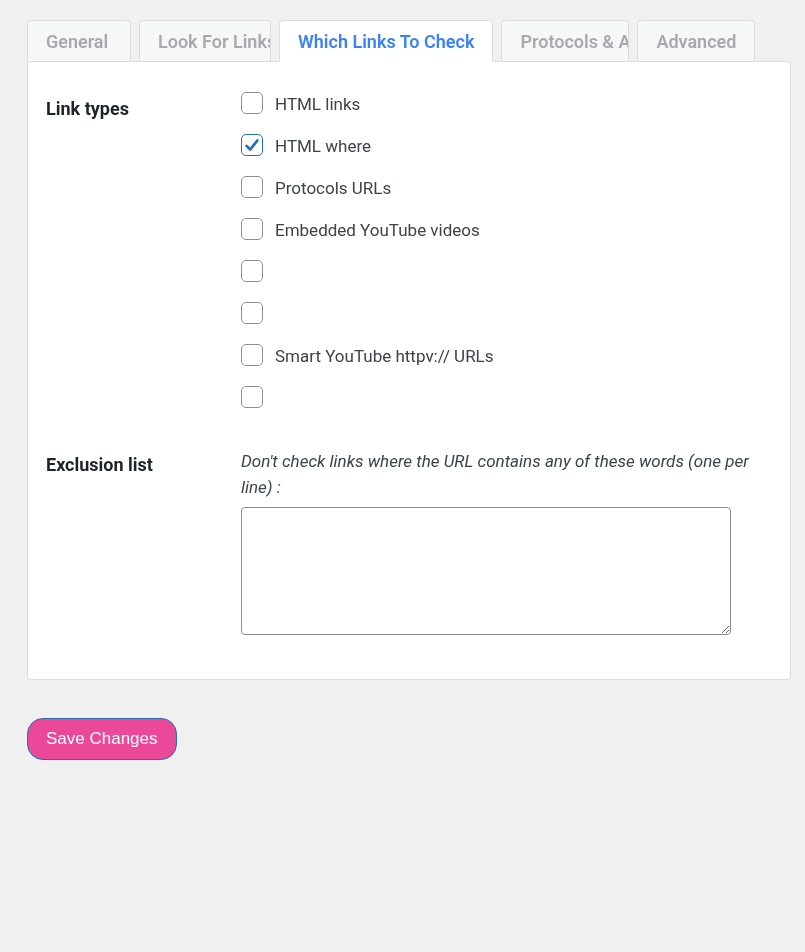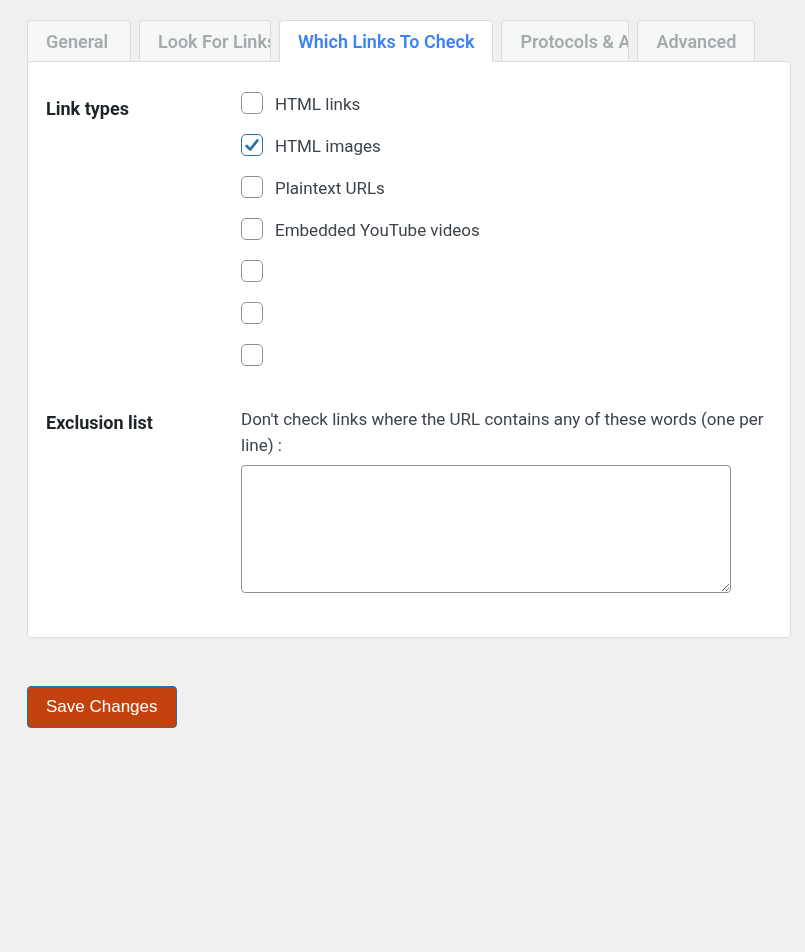--- a/index.html
+++ b/index.html
@@ -93,40 +93,41 @@
     flex: 0 0 22px;
   }
   .cbox.checked svg { display: block; }
   .cbox svg { display: none; width: 18px; height: 18px; }
   .cbox.checked { border-color: #2271b1; }
   .check-label { line-height: 1.2; }
   .excl-desc {
     font-size: 17px;
     line-height: 1.55;
     margin-bottom: 6px;
+    font-style: italic;
   }
   textarea.excl {
     width: 490px;
     height: 128px;
     border: 1px solid #8c8f94;
     border-radius: 4px;
     background: #fff;
     font-family: inherit;
     font-size: 14px;
     padding: 6px 8px;
     resize: both;
   }
   .save-btn {
-    margin-top: 48px;
-    background: #c2410c;
+    margin-top: 38px;
+    background: #ec4899;
     border: 1px solid #2271b1;
     color: #fff;
     font-size: 17px;
     padding: 10px 18px;
-    border-radius: 4px;
+    border-radius: 16px;
     cursor: pointer;
   }
 </style>
 </head>
 <body>
 
 <div class="tabs">
   <div class="tab t1">General</div>
   <div class="tab t2">Look For Links In</div>
   <div class="tab active">Which Links To Check</div>
@@ -144,35 +145,39 @@
             <label class="check-item">
               <span class="cbox"></span>
               <span class="check-label">HTML links</span>
             </label>
             <label class="check-item">
               <span class="cbox checked">
                 <svg viewBox="0 0 20 20" fill="none" stroke="#2271b1" stroke-width="3" stroke-linecap="round" stroke-linejoin="round">
                   <polyline points="4 11 8 15 16 5"></polyline>
                 </svg>
               </span>
-              <span class="check-label">HTML images</span>
+              <span class="check-label">HTML where</span>
             </label>
             <label class="check-item">
               <span class="cbox"></span>
-              <span class="check-label">Plaintext URLs</span>
+              <span class="check-label">Protocols URLs</span>
             </label>
             <label class="check-item">
               <span class="cbox"></span>
               <span class="check-label">Embedded YouTube videos</span>
             </label>
             <label class="check-item">
               <span class="cbox"></span>
             </label>
             <label class="check-item">
               <span class="cbox"></span>
+            </label>
+            <label class="check-item">
+              <span class="cbox"></span>
+              <span class="check-label">Smart YouTube httpv:// URLs</span>
             </label>
             <label class="check-item">
               <span class="cbox"></span>
             </label>
           </div>
       </div>
     </div>
 
     <div class="form-row">
       <div class="form-label">Exclusion list</div>

